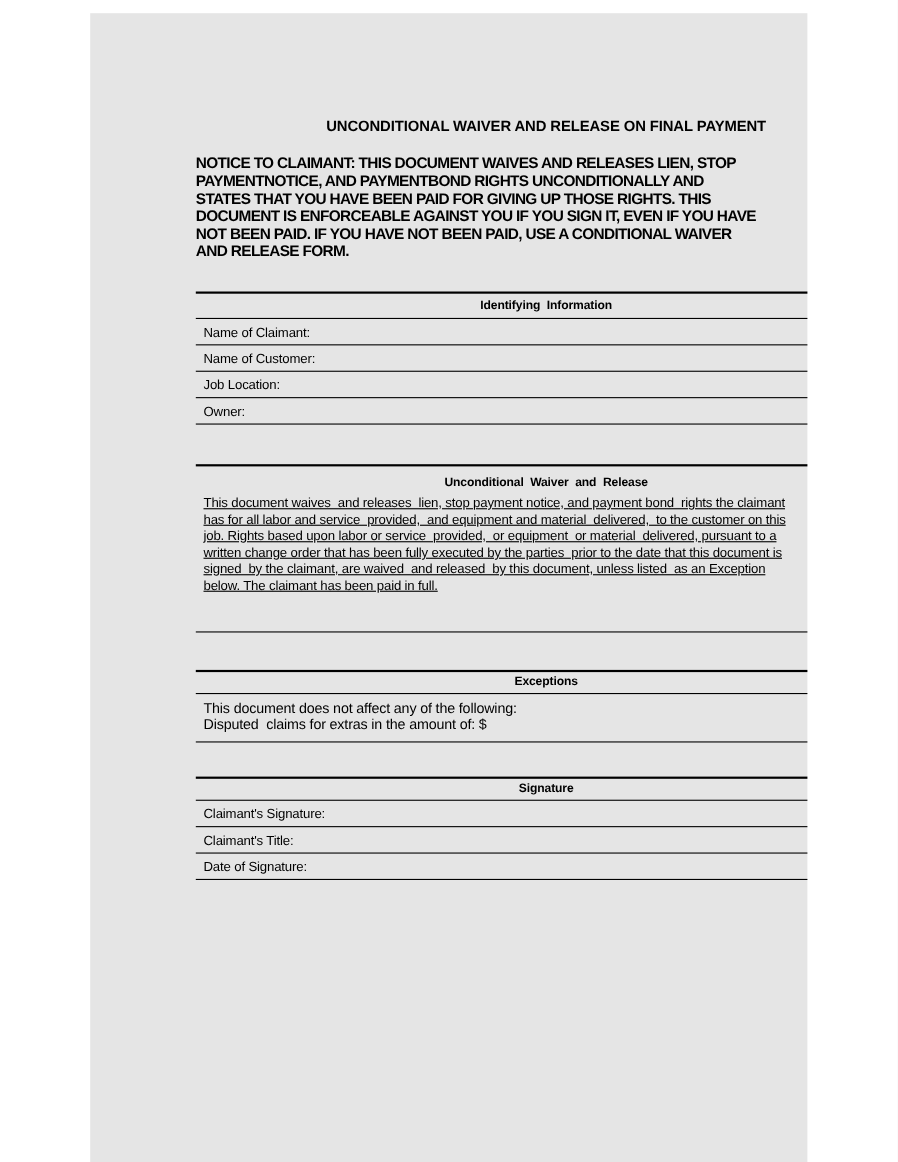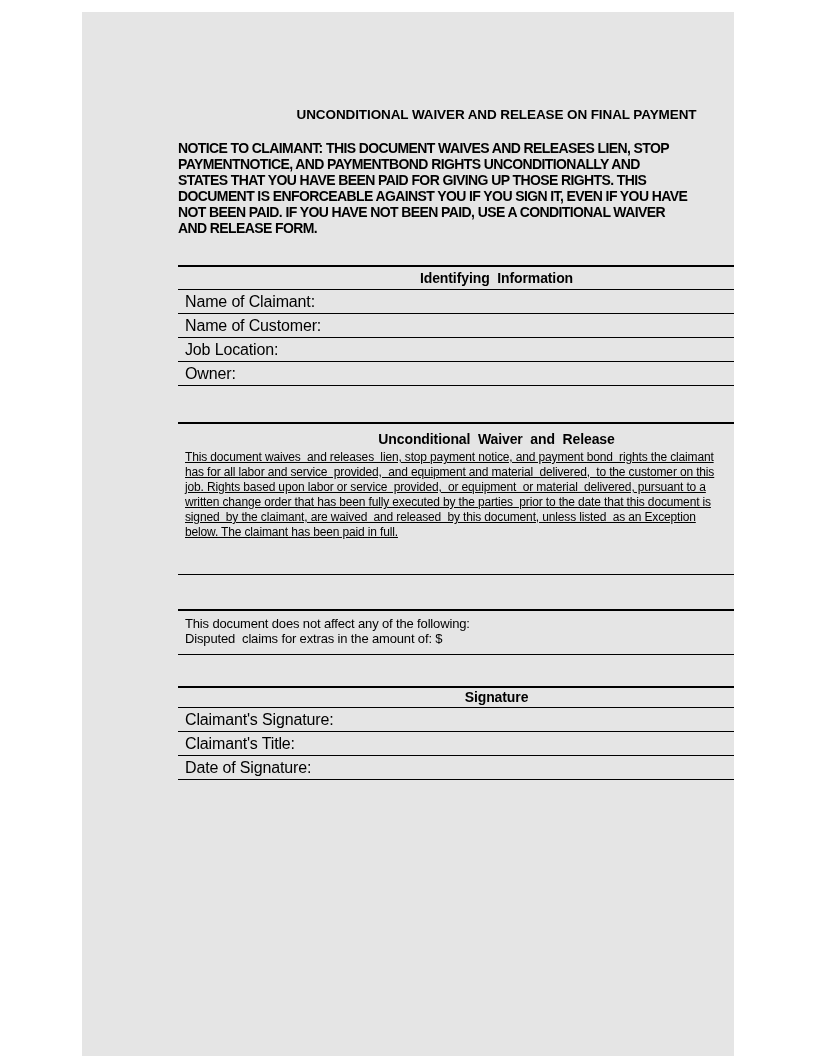--- a/index.html
+++ b/index.html
@@ -36,40 +36,40 @@
     line-height: 16px;
     letter-spacing: -0.6px;
     white-space: pre-wrap;
   }
   .sec { border-top: 2px solid #000; }
   .sec-identifying { margin-top: 29px; }
   .sec-waiver { margin-top: 36px; border-bottom: 1px solid #000; padding-bottom: 34px; }
   .sec-exceptions { margin-top: 34px; border-bottom: 1px solid #000; }
   .sec-signature { margin-top: 31px; }
   .sec-h {
-    font-size: 14px;
+    font-size: 11px;
     font-weight: bold;
     text-align: center;
     line-height: 22px;
     border-bottom: 1px solid #000;
     white-space: pre;
     letter-spacing: -0.1px;
   }
   .sec-h.slim { line-height: 19px; }
   .sec-h.bare {
     border-bottom: none;
     margin-top: 7px;
     line-height: 16px;
   }
   .frow {
     display: flex;
     align-items: center;
     height: 24px;
     border-bottom: 1px solid #000;
-    font-size: 16px;
+    font-size: 12px;
     letter-spacing: -0.15px;
   }
   .frow .lbl { padding-left: 7px; white-space: pre; }
   .fill { flex: 1; align-self: stretch; }
   .para {
     margin-top: 3px;
     padding-left: 7px;
     font-size: 12px;
     line-height: 15px;
     letter-spacing: -0.15px;
@@ -124,20 +124,21 @@
       <div class="sec-h bare">Unconditional  Waiver  and  Release</div>
       <div class="para">This document waives  and releases  lien, stop payment notice, and payment bond  rights the claimant
 has for all labor and service  provided,  and equipment and material  delivered,  to the customer on this
 job. Rights based upon labor or service  provided,  or equipment  or material  delivered, pursuant to a
 written change order that has been fully executed by the parties  prior to the date that this document is
 signed  by the claimant, are waived  and released  by this document, unless listed  as an Exception
 below. The claimant has been paid in full.</div>
     </div>
 
     <div class="sec sec-exceptions">
+      <div class="sec-h slim">Exceptions</div>
       <div class="exc-body">
         <span class="txt">This document does not affect any of the following:
 Disputed  claims for extras in the amount of: $</span><span class="amt-fill"></span>
       </div>
     </div>
 
     <div class="sec sec-signature">
       <div class="sec-h slim">Signature</div>
       <div class="frow">
         <span class="lbl">Claimant's Signature:</span>

